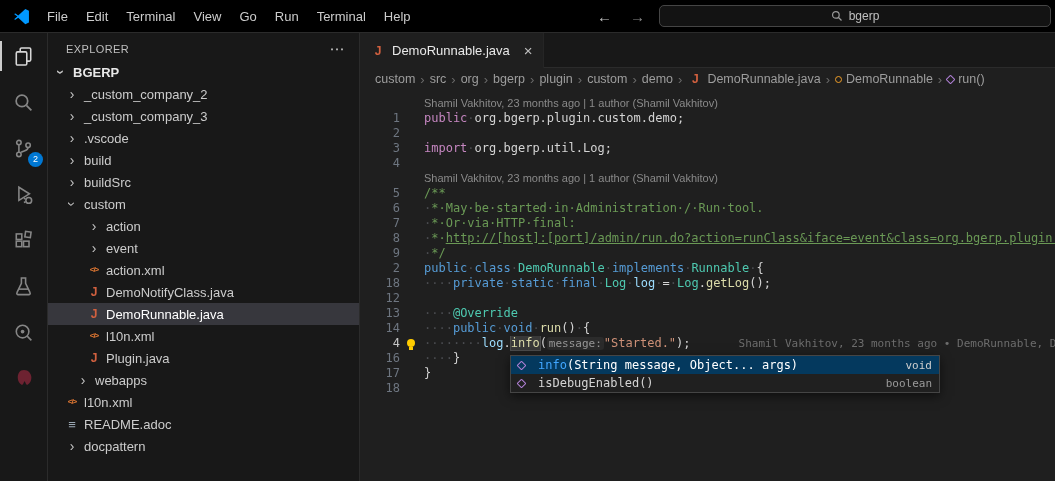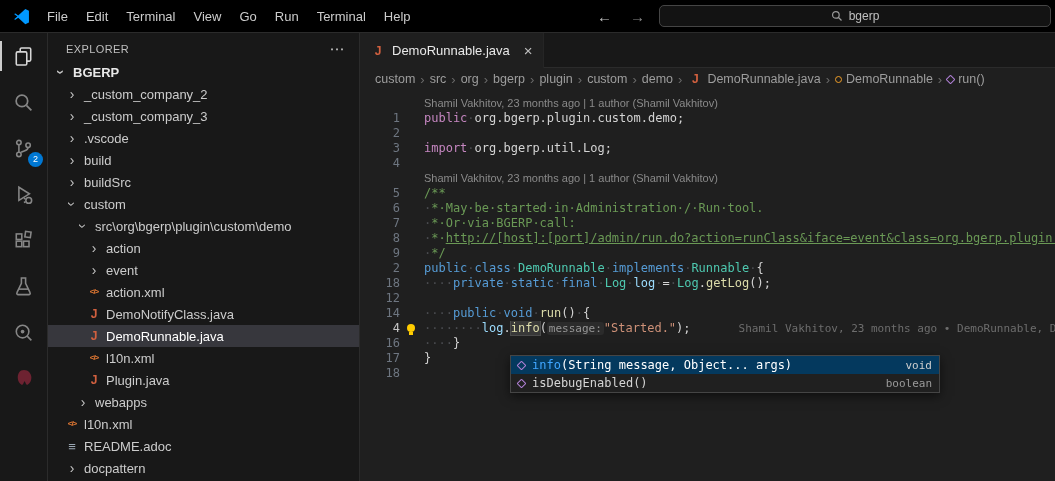--- a/index.html
+++ b/index.html
@@ -80,21 +80,21 @@
   .t-link{color:var(--comment,#6a9955);text-decoration:underline;}
   .t-var{color:var(--variable,#9cdcfe);}
   .t-fg{color:var(--default-text,#d4d4d4);}
   .t-ws{color:#4a4c50;}
   .t-inlay{color:#969696;background:#2b2b2b;border-radius:3px;padding:0 2px;font-size:11px;}
   .t-iblame{color:#6d6d6d;font-size:11px;margin-left:48px;}
   .blame{color:#8a8a8a;font-family:"Liberation Sans",sans-serif;font-size:11px;}
 
   .suggest{position:absolute;left:150px;top:265px;width:430px;background:#202020;
     border:1px solid #454545;box-shadow:0 3px 10px rgba(0,0,0,.55);z-index:10;}
-  .sg-row{display:flex;align-items:center;height:18px;padding:0 7px;gap:7px;color:#d4d4d4;cursor:pointer;}
+  .sg-row{display:flex;align-items:center;height:18px;padding:0 7px;gap:13px;color:#d4d4d4;cursor:pointer;}
   .sg-row.sel{background:var(--suggest-selected,#04395e);color:#fff;}
   .sg-label{font-family:"DejaVu Sans Mono","Liberation Mono",monospace;font-size:12px;white-space:pre;}
   .sg-label .match{color:#40a6ff;}
   .sg-detail{margin-left:auto;color:#9a9a9a;font-size:11px;font-family:"DejaVu Sans Mono","Liberation Mono",monospace;}
   .sg-row.sel .sg-detail{color:#cfcfcf;}
 </style>
 </head>
 <body>
 
 <div class="titlebar">
@@ -214,24 +214,20 @@
           <span class="tlabel">build</span>
         </div>
         <div class="tree-row" style="padding-left: 16px;">
           <span class="chev">›</span>
           <span class="tlabel">buildSrc</span>
         </div>
         <div class="tree-row" style="padding-left: 16px;">
           <span class="chev exp">›</span>
           <span class="tlabel">custom</span>
         </div>
-        <div class="tree-row" style="padding-left: 27px;">
-          <span class="chev exp">›</span>
-          <span class="tlabel">src\org\bgerp\plugin\custom\demo</span>
-        </div>
         <div class="tree-row" style="padding-left: 38px;">
           <span class="chev">›</span>
           <span class="tlabel">action</span>
         </div>
         <div class="tree-row" style="padding-left: 38px;">
           <span class="chev">›</span>
           <span class="tlabel">event</span>
         </div>
         <div class="tree-row" style="padding-left: 38px;">
           <span class="ficon xml">&lt;/&gt;</span>
@@ -362,21 +358,21 @@
             <span class="codeline"><span class="t-com">/**</span></span>
           </div>
           <div class="crow">
             <span class="ln">6</span>
             <span class="deco"></span>
             <span class="codeline"><span class="t-ws">·</span><span class="t-com">*·May·be·started·in·Administration·/·Run·tool.</span></span>
           </div>
           <div class="crow">
             <span class="ln">7</span>
             <span class="deco"></span>
-            <span class="codeline"><span class="t-ws">·</span><span class="t-com">*·Or·via·BGERP·call:</span></span>
+            <span class="codeline"><span class="t-ws">·</span><span class="t-com">*·Or·via·HTTP·final:</span></span>
           </div>
           <div class="crow">
             <span class="ln">8</span>
             <span class="deco"></span>
             <span class="codeline"><span class="t-ws">·</span><span class="t-com">*·</span><span class="t-link">http://[host]:[port]/admin/run.do?action=runClass&amp;iface=event&amp;class=org.bgerp.plugin.custom.d</span></span>
           </div>
           <div class="crow">
             <span class="ln">9</span>
             <span class="deco"></span>
             <span class="codeline"><span class="t-ws">·</span><span class="t-com">*/</span></span>
@@ -388,20 +384,25 @@
           </div>
           <div class="crow">
             <span class="ln">18</span>
             <span class="deco"></span>
             <span class="codeline"><span class="t-ws">····</span><span class="t-kwb">private</span><span class="t-ws">·</span><span class="t-kwb">static</span><span class="t-ws">·</span><span class="t-kwb">final</span><span class="t-ws">·</span><span class="t-typ">Log</span><span class="t-ws">·</span><span class="t-var">log</span><span class="t-ws">·</span><span class="t-fg">=</span><span class="t-ws">·</span><span class="t-typ">Log</span><span class="t-fg">.</span><span class="t-fn">getLog</span><span class="t-fg">();</span></span>
           </div>
           <div class="crow">
             <span class="ln">12</span>
             <span class="deco"></span>
             <span class="codeline"></span>
+          </div>
+          <div class="crow">
+            <span class="ln">13</span>
+            <span class="deco"></span>
+            <span class="codeline"><span class="t-ws">····</span><span class="t-typ">@Override</span></span>
           </div>
           <div class="crow">
             <span class="ln">14</span>
             <span class="deco"></span>
             <span class="codeline"><span class="t-ws">····</span><span class="t-kwb">public</span><span class="t-ws">·</span><span class="t-kwb">void</span><span class="t-ws">·</span><span class="t-fn">run</span><span class="t-fg">()</span><span class="t-ws">·</span><span class="t-fg">{</span></span>
           </div>
           <div class="crow">
             <span class="ln cur">4</span>
             <span class="deco">
               <span class="bulb"></span>

